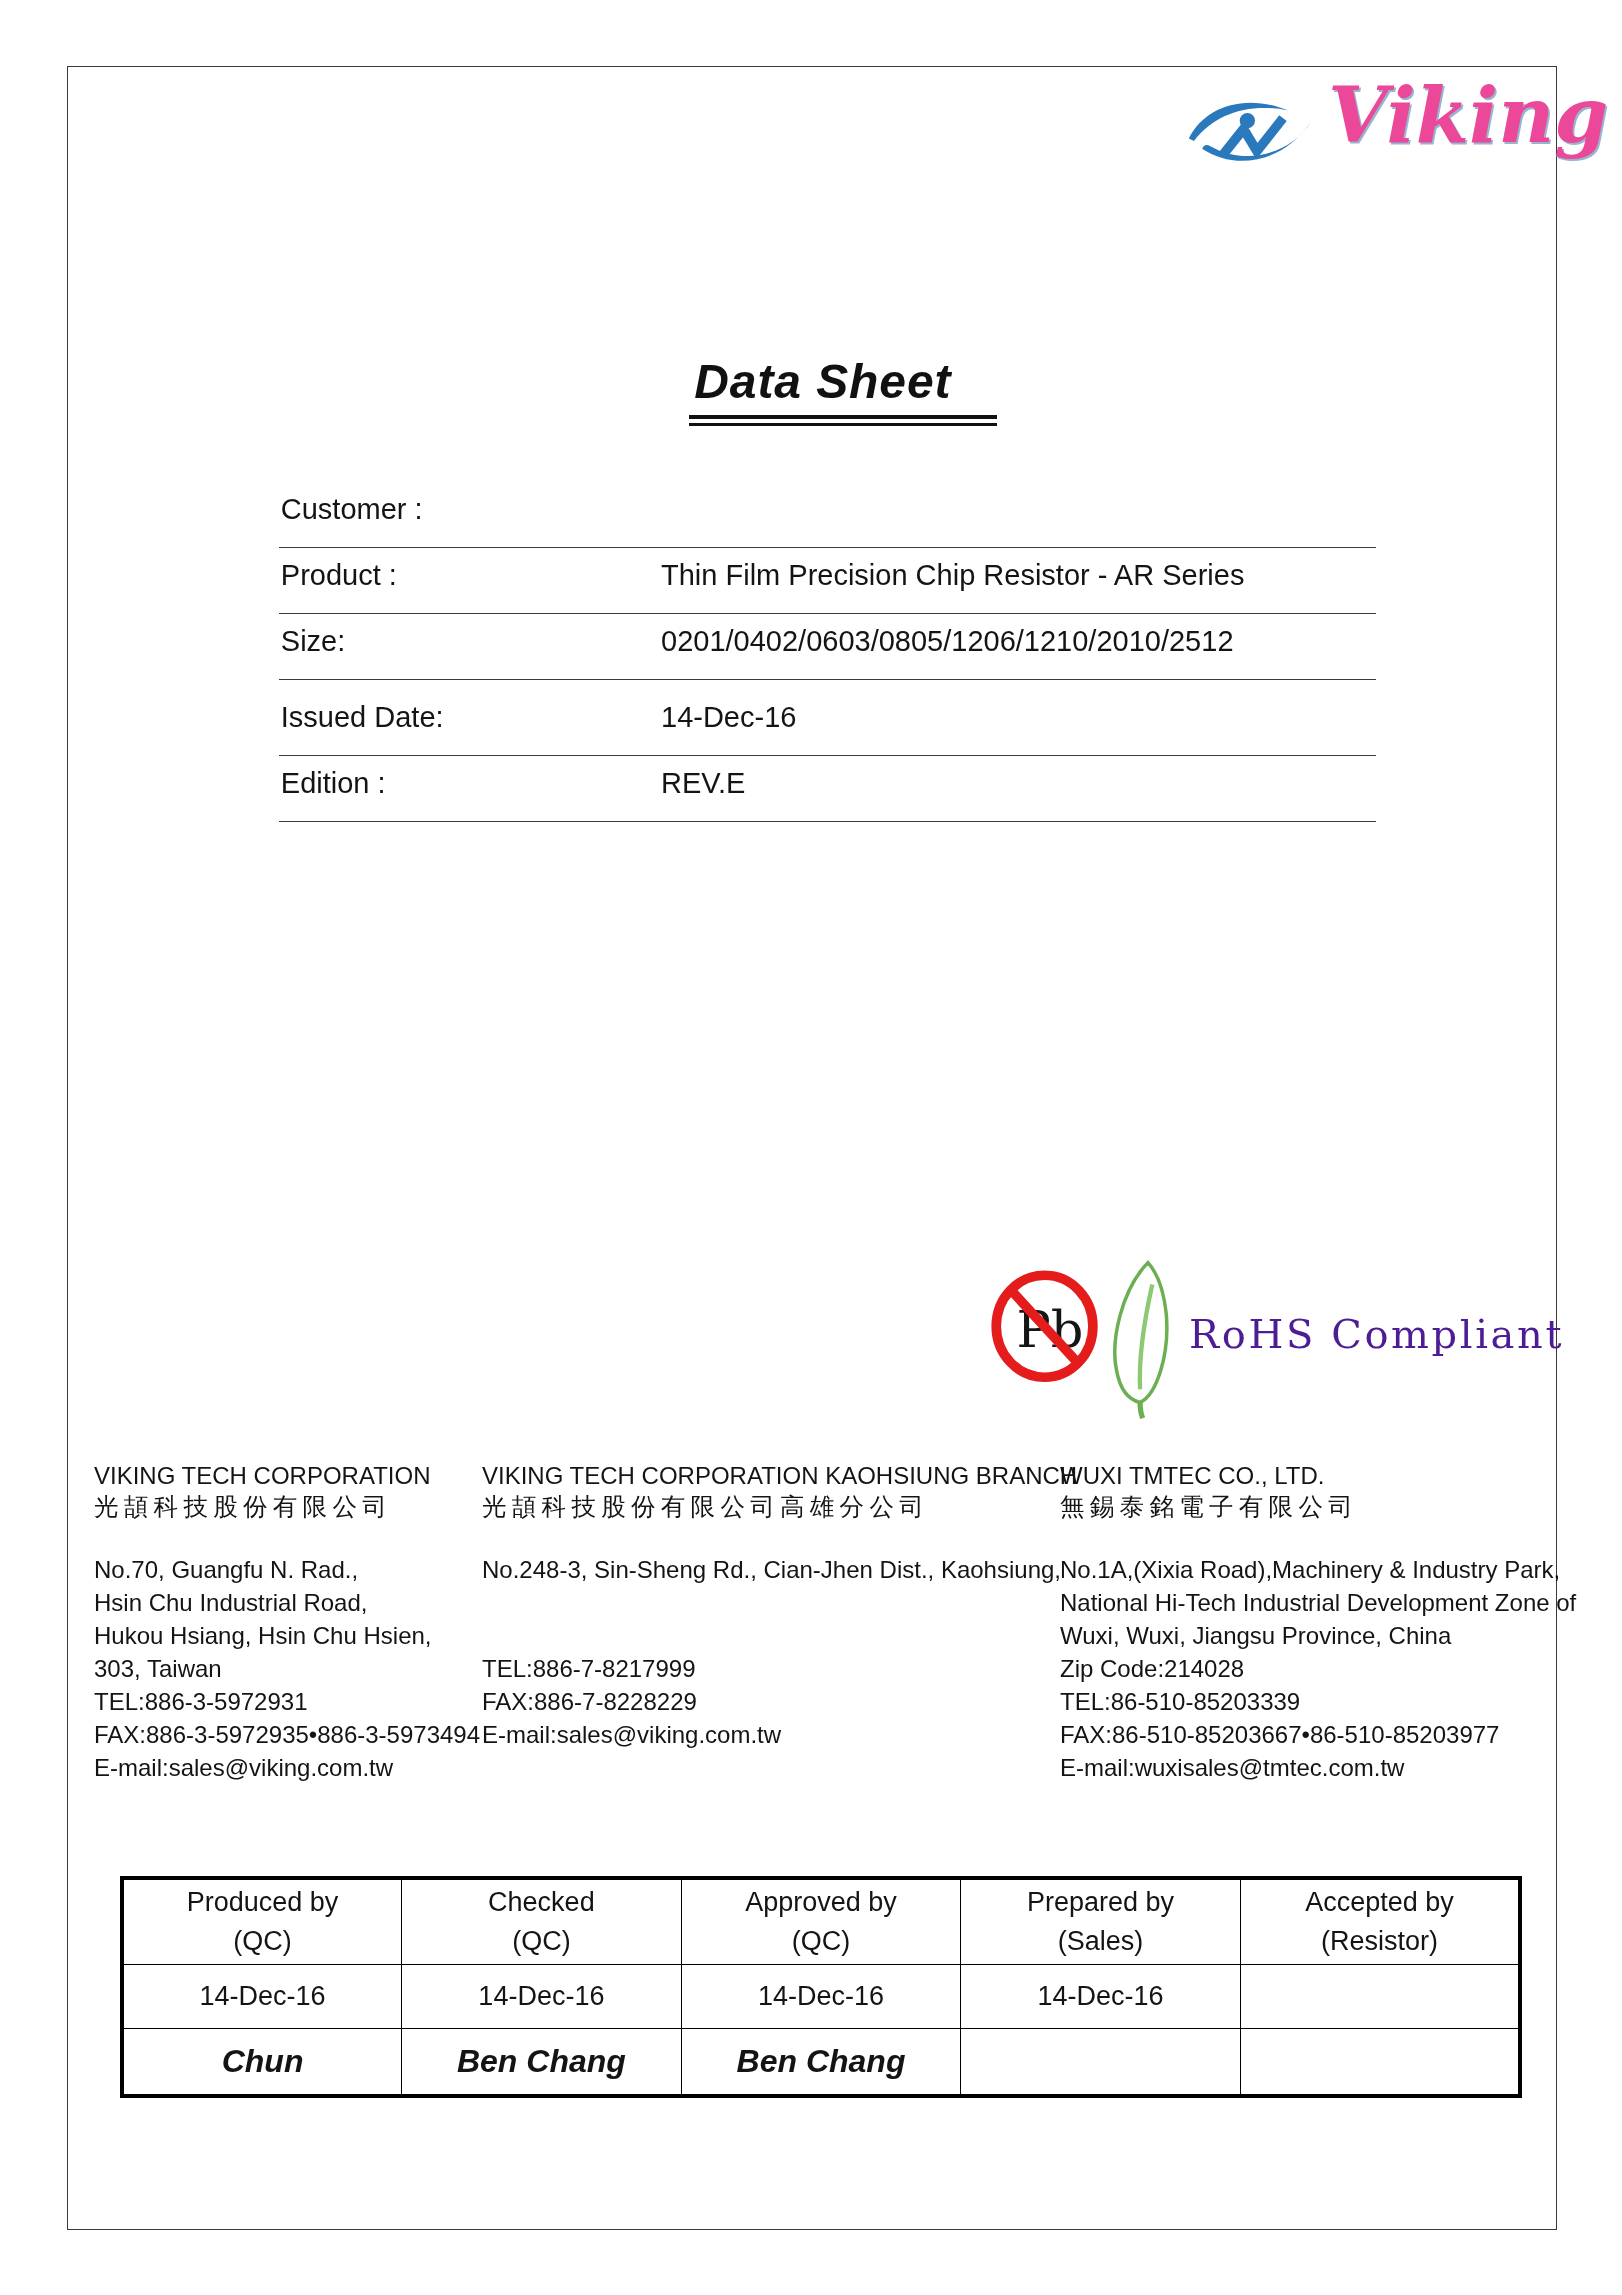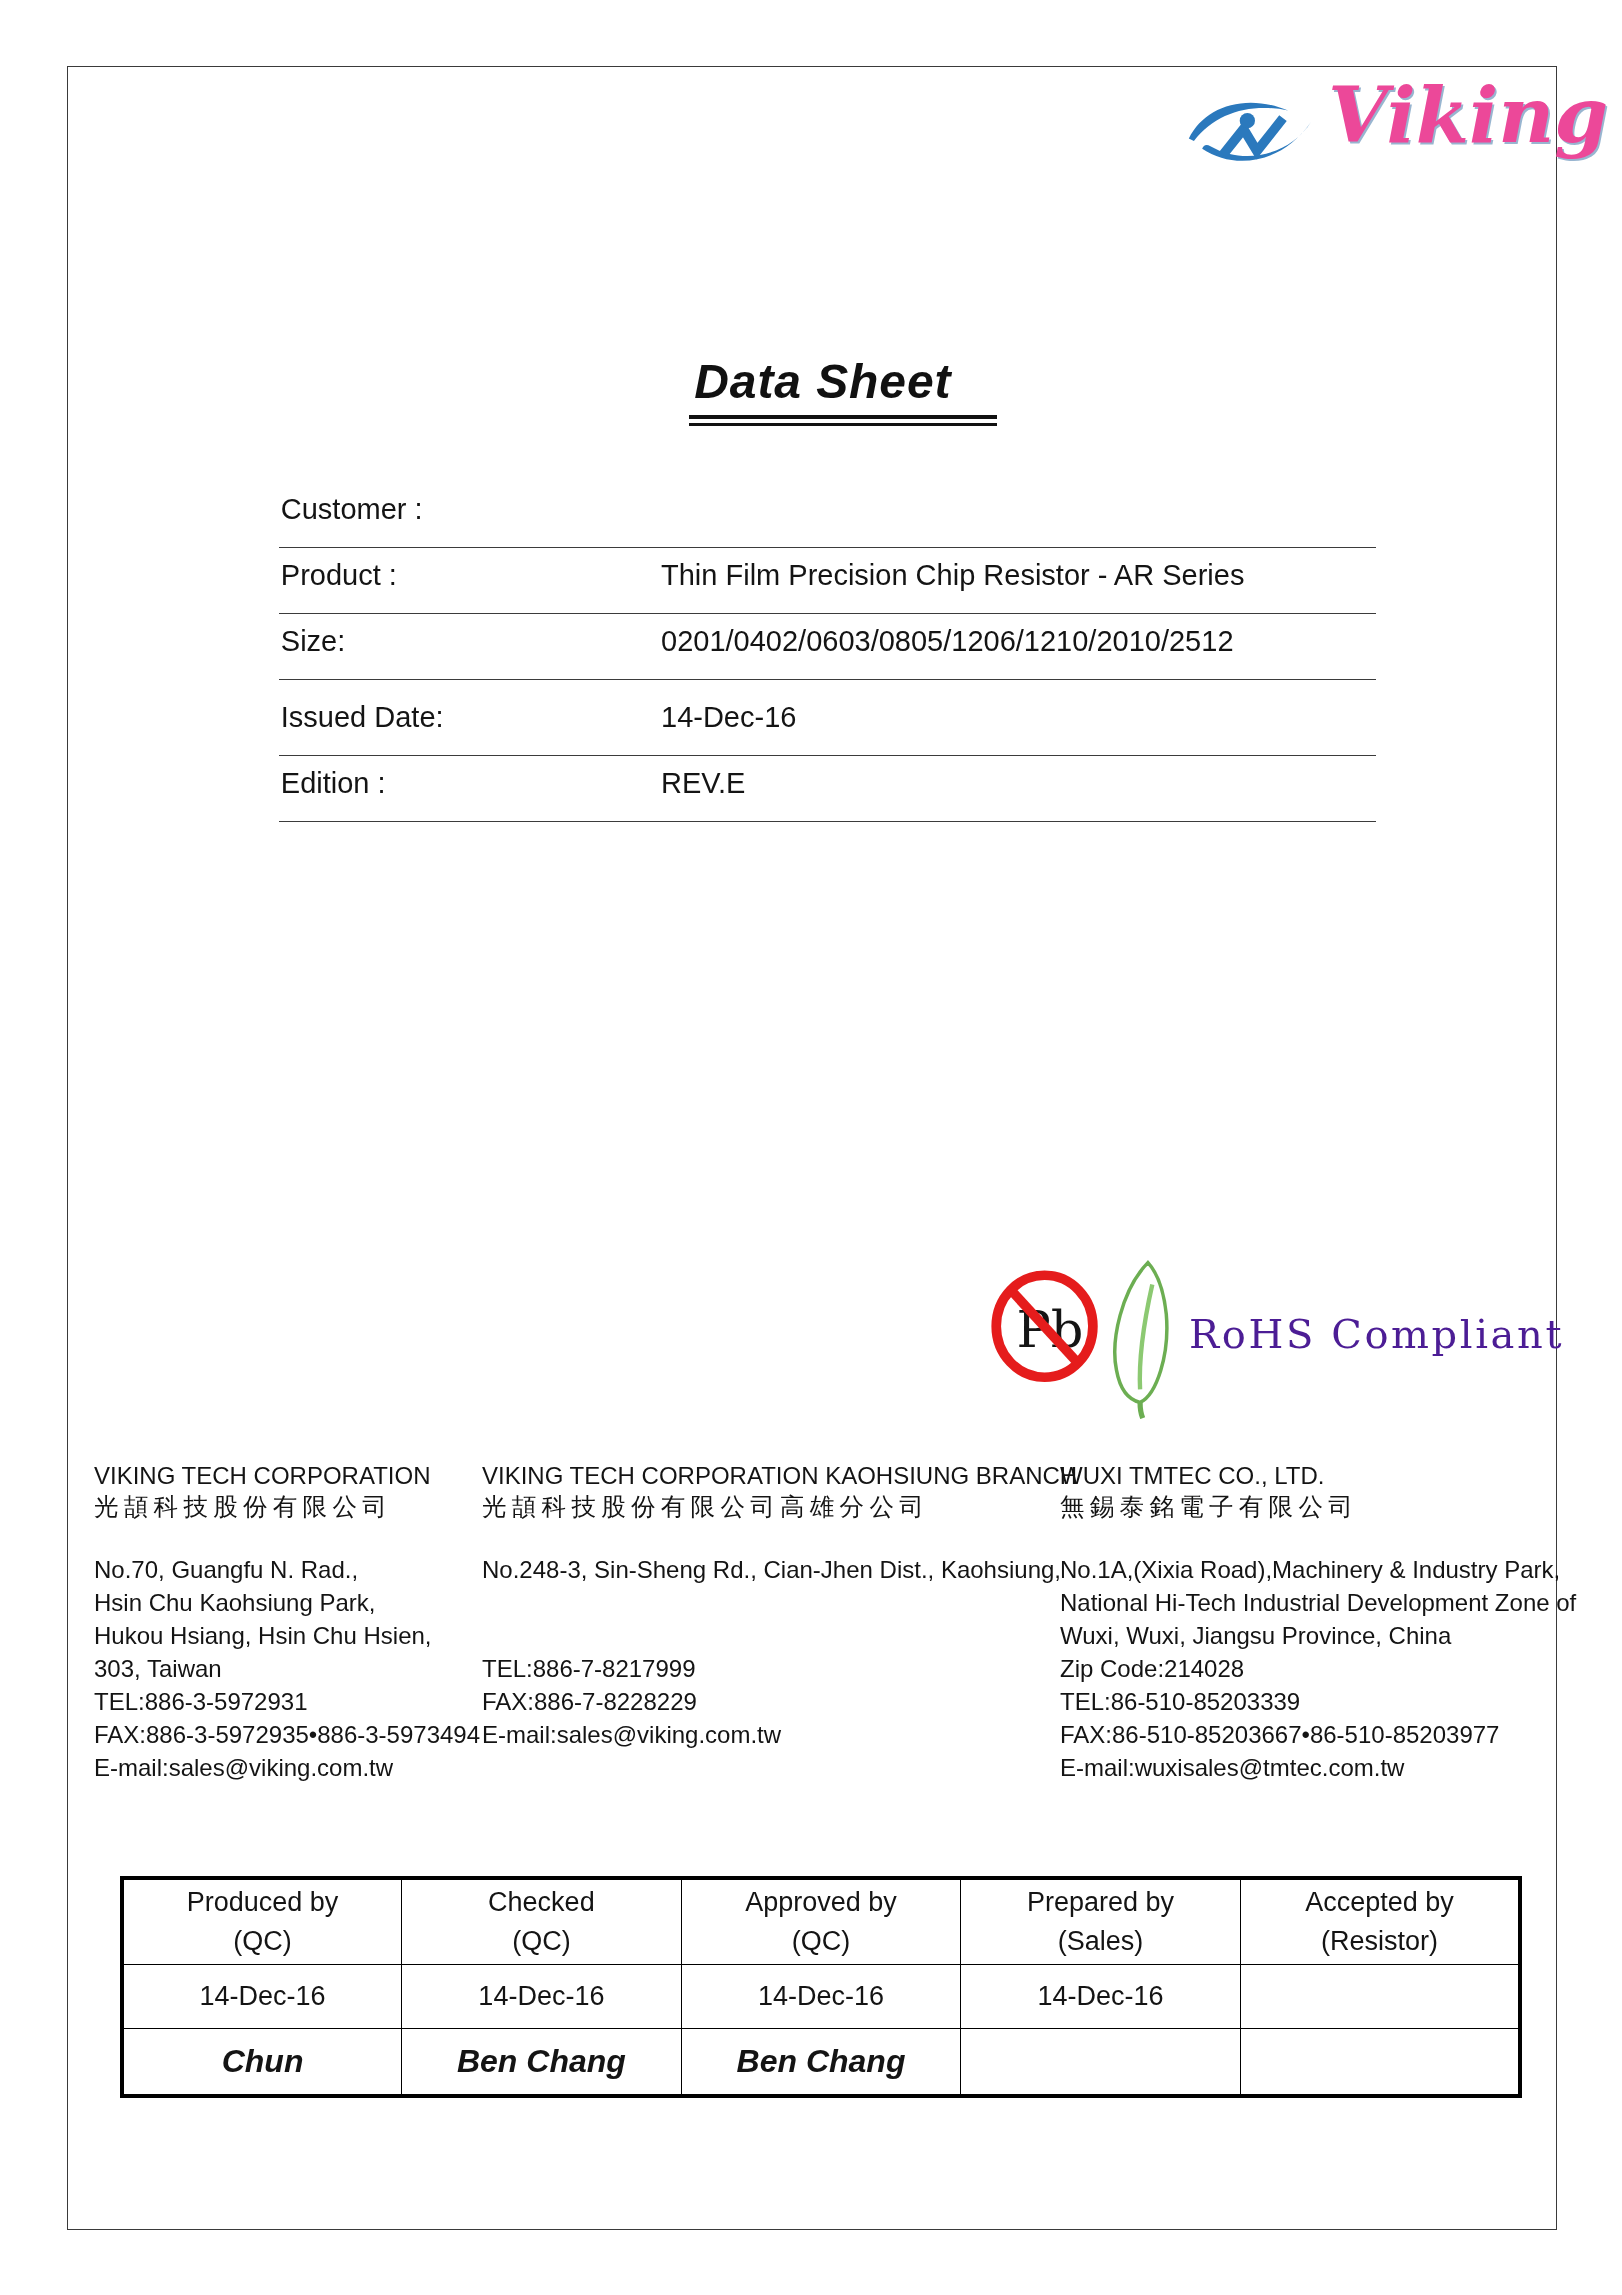--- a/index.html
+++ b/index.html
@@ -114,21 +114,21 @@
       <path d="M39,163 C39,170 40,176 42,181" stroke="#6cae52" stroke-width="6" fill="none"></path>
     </svg>
   </div>
   <div class="rohs-label">RoHS Compliant</div>
 
   <div class="company c1">
     <div class="cname">VIKING TECH CORPORATION</div>
     <div class="cn">光頡科技股份有限公司</div>
     <div class="addr">
       <div>No.70, Guangfu N. Rad.,</div>
-      <div>Hsin Chu Kaohsiung Park,</div>
+      <div>Hsin Chu Industrial Road,</div>
       <div>Hukou Hsiang, Hsin Chu Hsien,</div>
       <div>303, Taiwan</div>
     </div>
     <div class="contact">
       <div>TEL:886-3-5972931</div>
       <div>FAX:886-3-5972935•886-3-5973494</div>
       <div>E-mail:sales@viking.com.tw</div>
     </div>
   </div>
 

